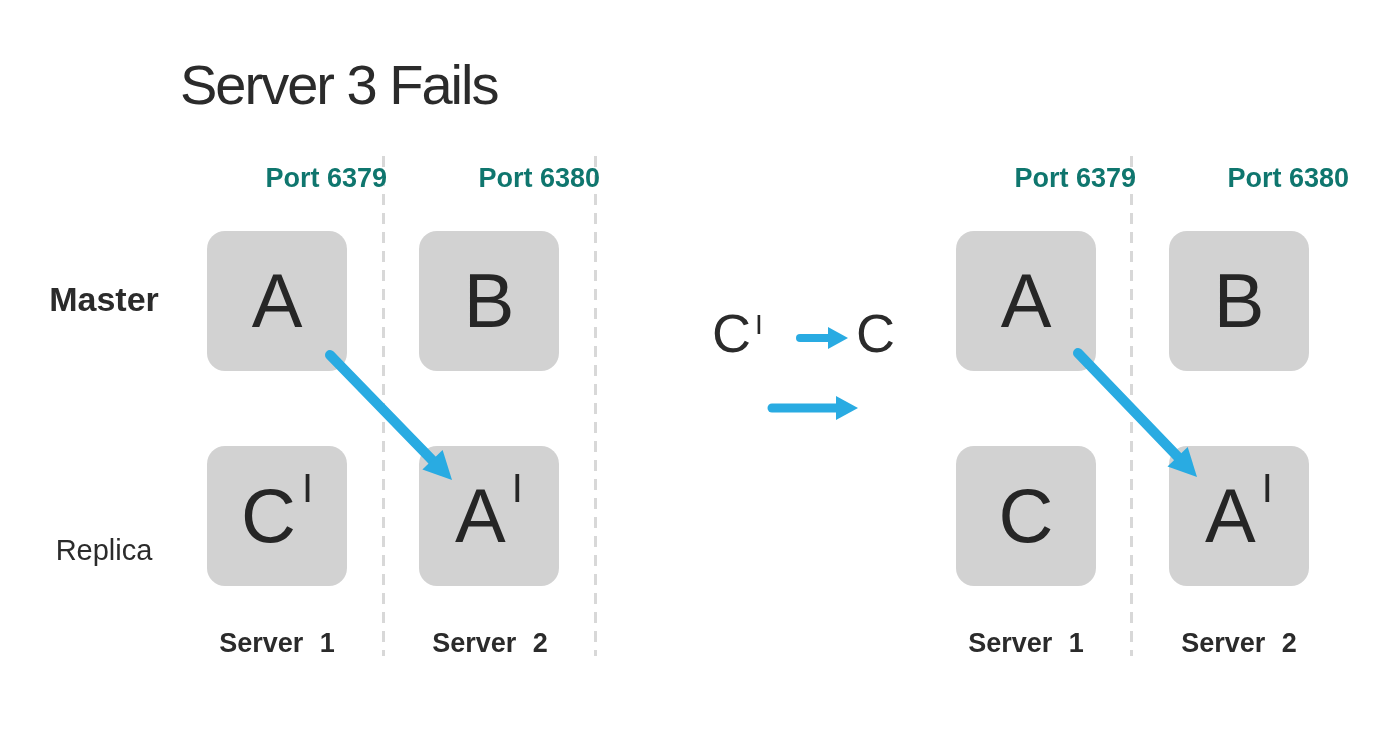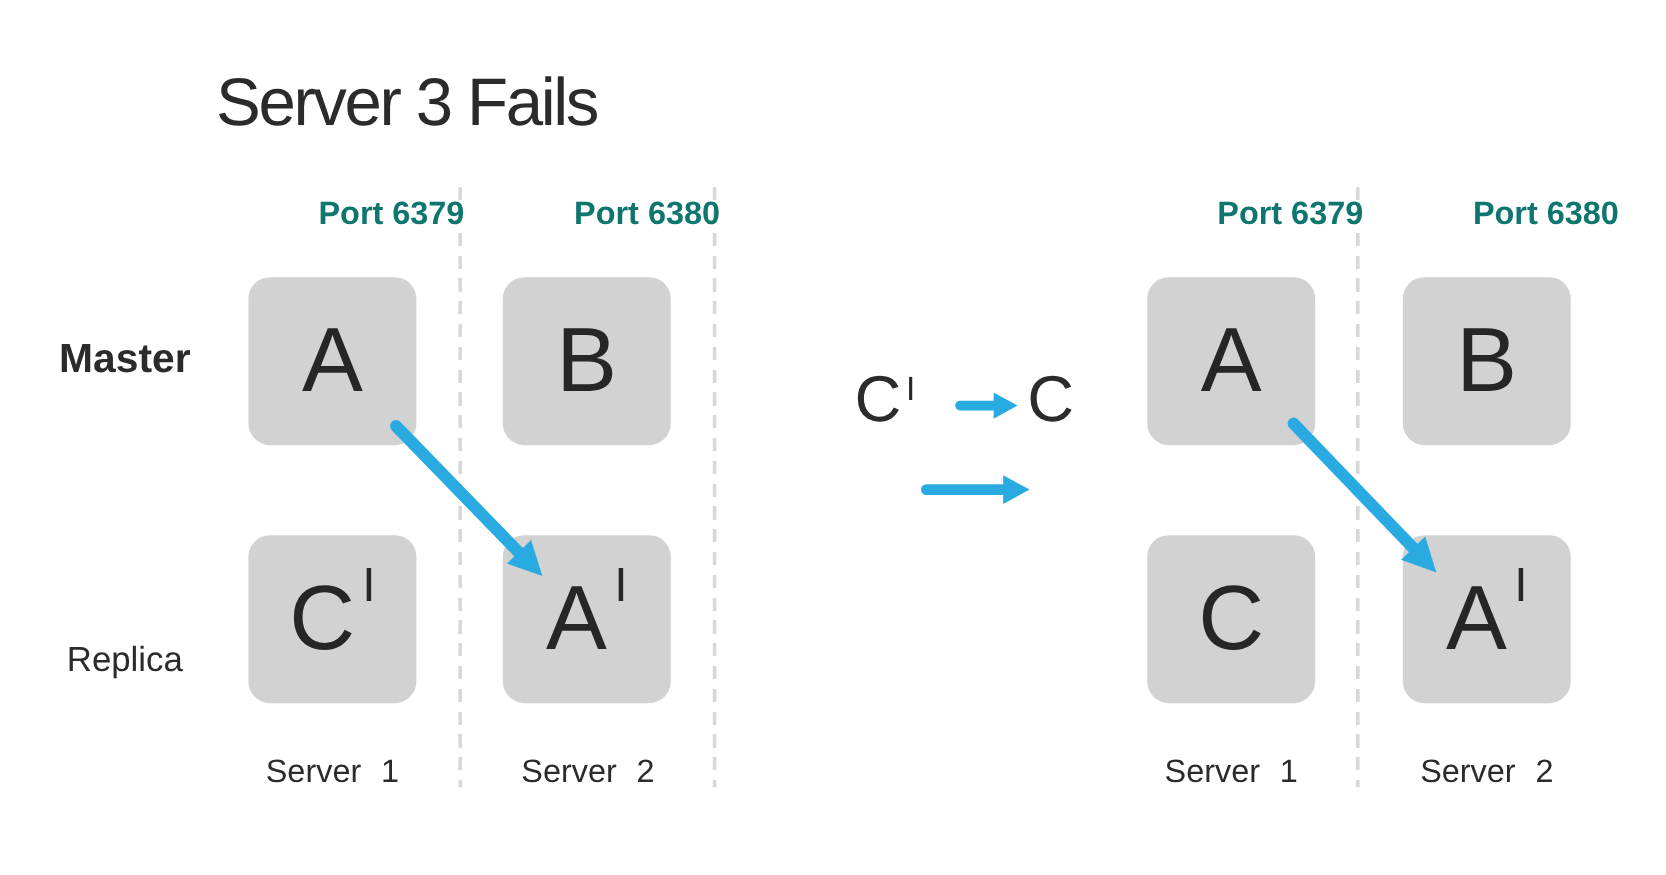--- a/index.html
+++ b/index.html
@@ -36,21 +36,21 @@
   }
   .letter{
     font-size:76px;font-weight:400;color:#262626;line-height:1;
   }
   .prime{
     font-size:40px;font-weight:400;color:#262626;line-height:1;
     display:inline-block;transform:translateY(-28px);margin-left:6px;
   }
   .server-label{
     position:absolute;top:628px;width:220px;text-align:center;
-    font-size:27px;font-weight:400;color:#2b2b2b;word-spacing:9px;
+    font-size:27px;font-weight:700;color:#2b2b2b;word-spacing:9px;
   }
   .server-label.faded{color:#d2d2d2;}
   .mid-letter{
     position:absolute;font-size:54px;font-weight:400;color:#2b2b2b;line-height:1;
   }
   .mid-letter .prime{font-size:28px;transform:translateY(-18px);margin-left:4px;}
   svg.overlay{
     position:absolute;left:0;top:0;width:1388px;height:729px;
     pointer-events:none;z-index:5;
   }

